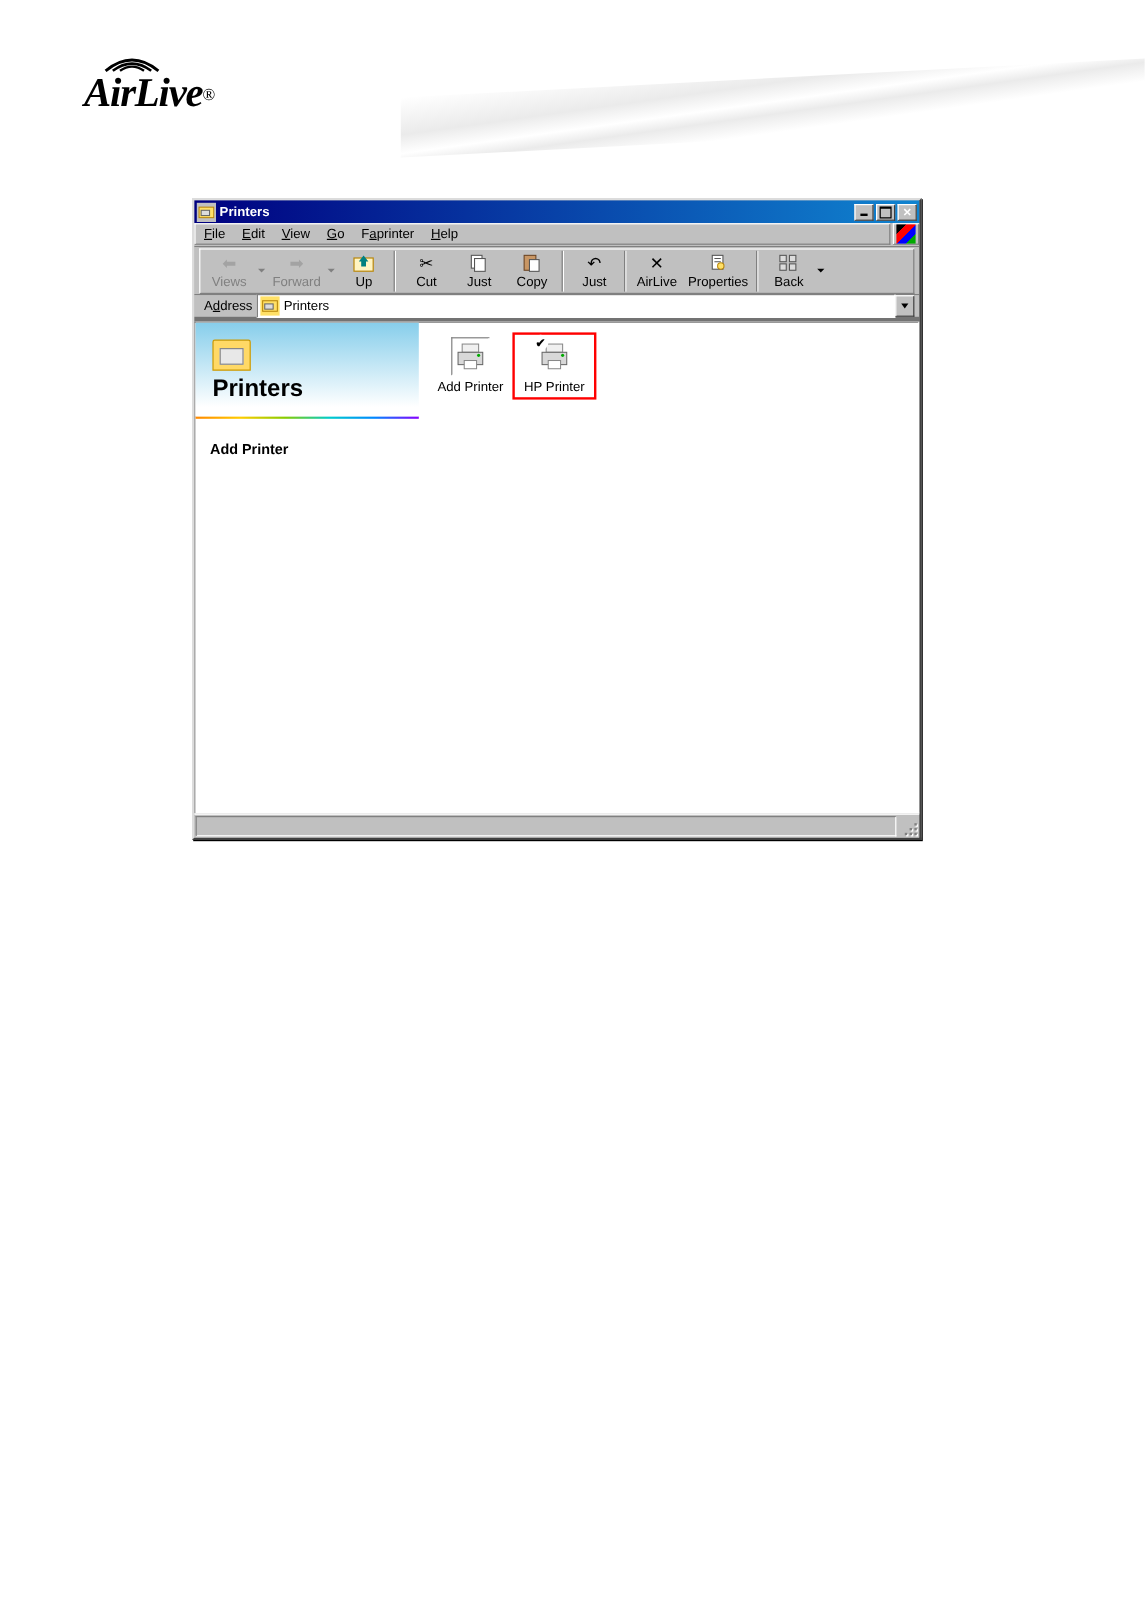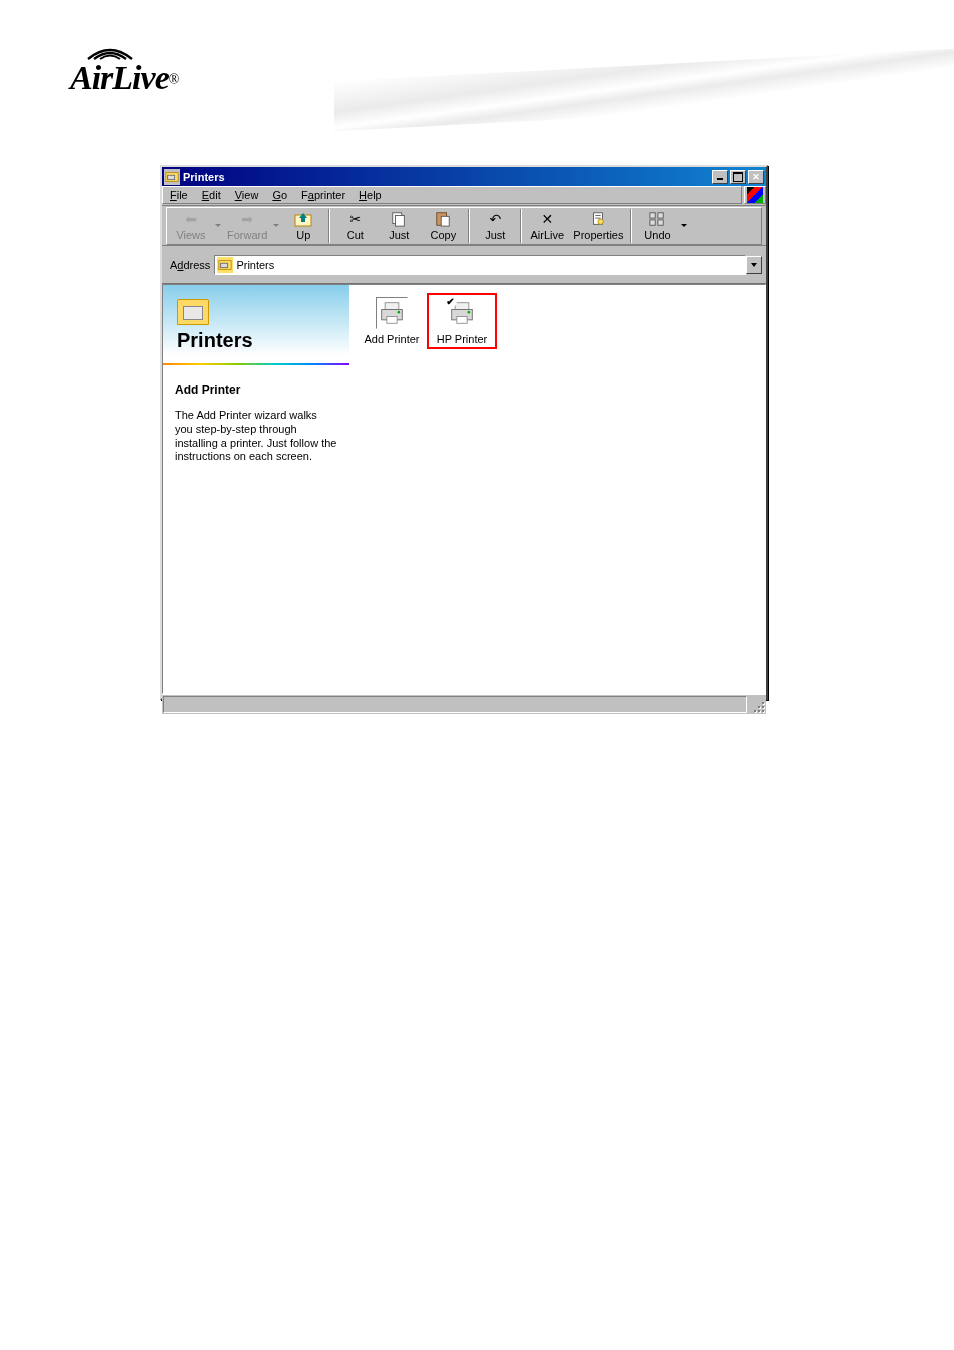--- a/index.html
+++ b/index.html
@@ -199,23 +199,23 @@
     .tb-dropdown-arrow::before {
       content: "";
       border-left: 3px solid transparent;
       border-right: 3px solid transparent;
       border-top: 3px solid #000;
     }
     .tb-btn.disabled + .tb-dropdown-arrow::before,
     .tb-dropdown-arrow.disabled::before { border-top-color: #808080; }
 
     .addressbar {
-      height: 38px;
-      background: #c0c0c0;
-      border-bottom: 1px solid #737373;
+      height: 22px;
+      background: #c0c0c0;
+      border-bottom: 4px solid #737373;
       display: flex;
       align-items: center;
       padding: 0 4px;
     }
     .addressbar-inner {
       height: 20px;
       display: flex;
       align-items: center;
       flex: 1;
     }
@@ -515,21 +515,21 @@
       <div class="tb-sep"></div>
       <div class="tb-btn">
         <span class="tb-icon">
           <svg viewBox="0 0 20 18" width="18" height="16">
             <rect x="2" y="2" width="6" height="6" fill="#dcdcdc" stroke="#555"></rect>
             <rect x="11" y="2" width="6" height="6" fill="#dcdcdc" stroke="#555"></rect>
             <rect x="2" y="10" width="6" height="6" fill="#dcdcdc" stroke="#555"></rect>
             <rect x="11" y="10" width="6" height="6" fill="#dcdcdc" stroke="#555"></rect>
           </svg>
         </span>
-        <span class="tb-label">Undo</span>
+        <span class="tb-label">Back</span>
       </div>
       <div class="tb-dropdown-arrow"></div>
     </div>
   </div>
 
   <div class="addressbar">
     <div class="addressbar-inner">
       <span class="addr-label">A<span class="al-u">d</span>dress</span>
       <div class="addr-field">
         <span class="addr-icon">
@@ -545,21 +545,20 @@
   </div>
 
   <div class="content">
     <div class="sidebar">
       <div class="sidebar-hero">
         <div class="hero-icon"></div>
         <div class="hero-title">Printers</div>
       </div>
       <div class="rainbow-divider"></div>
       <div class="sidebar-heading">Add Printer</div>
-      <div class="sidebar-desc">The Add Printer wizard walks you step-by-step through installing a printer. Just follow the instructions on each screen.</div>
     </div>
     <div class="main-area">
 
       <div class="file-icon">
         <div class="icon-box bordered">
           <svg class="printer-svg" viewBox="0 0 32 28">
             <rect x="8" y="2" width="16" height="8" fill="#f0f0f0" stroke="#888"></rect>
             <rect x="4" y="10" width="24" height="12" fill="#d8d8d8" stroke="#666"></rect>
             <rect x="10" y="18" width="12" height="8" fill="#fff" stroke="#888"></rect>
             <circle cx="24" cy="13" r="1.5" fill="#0a0"></circle>

